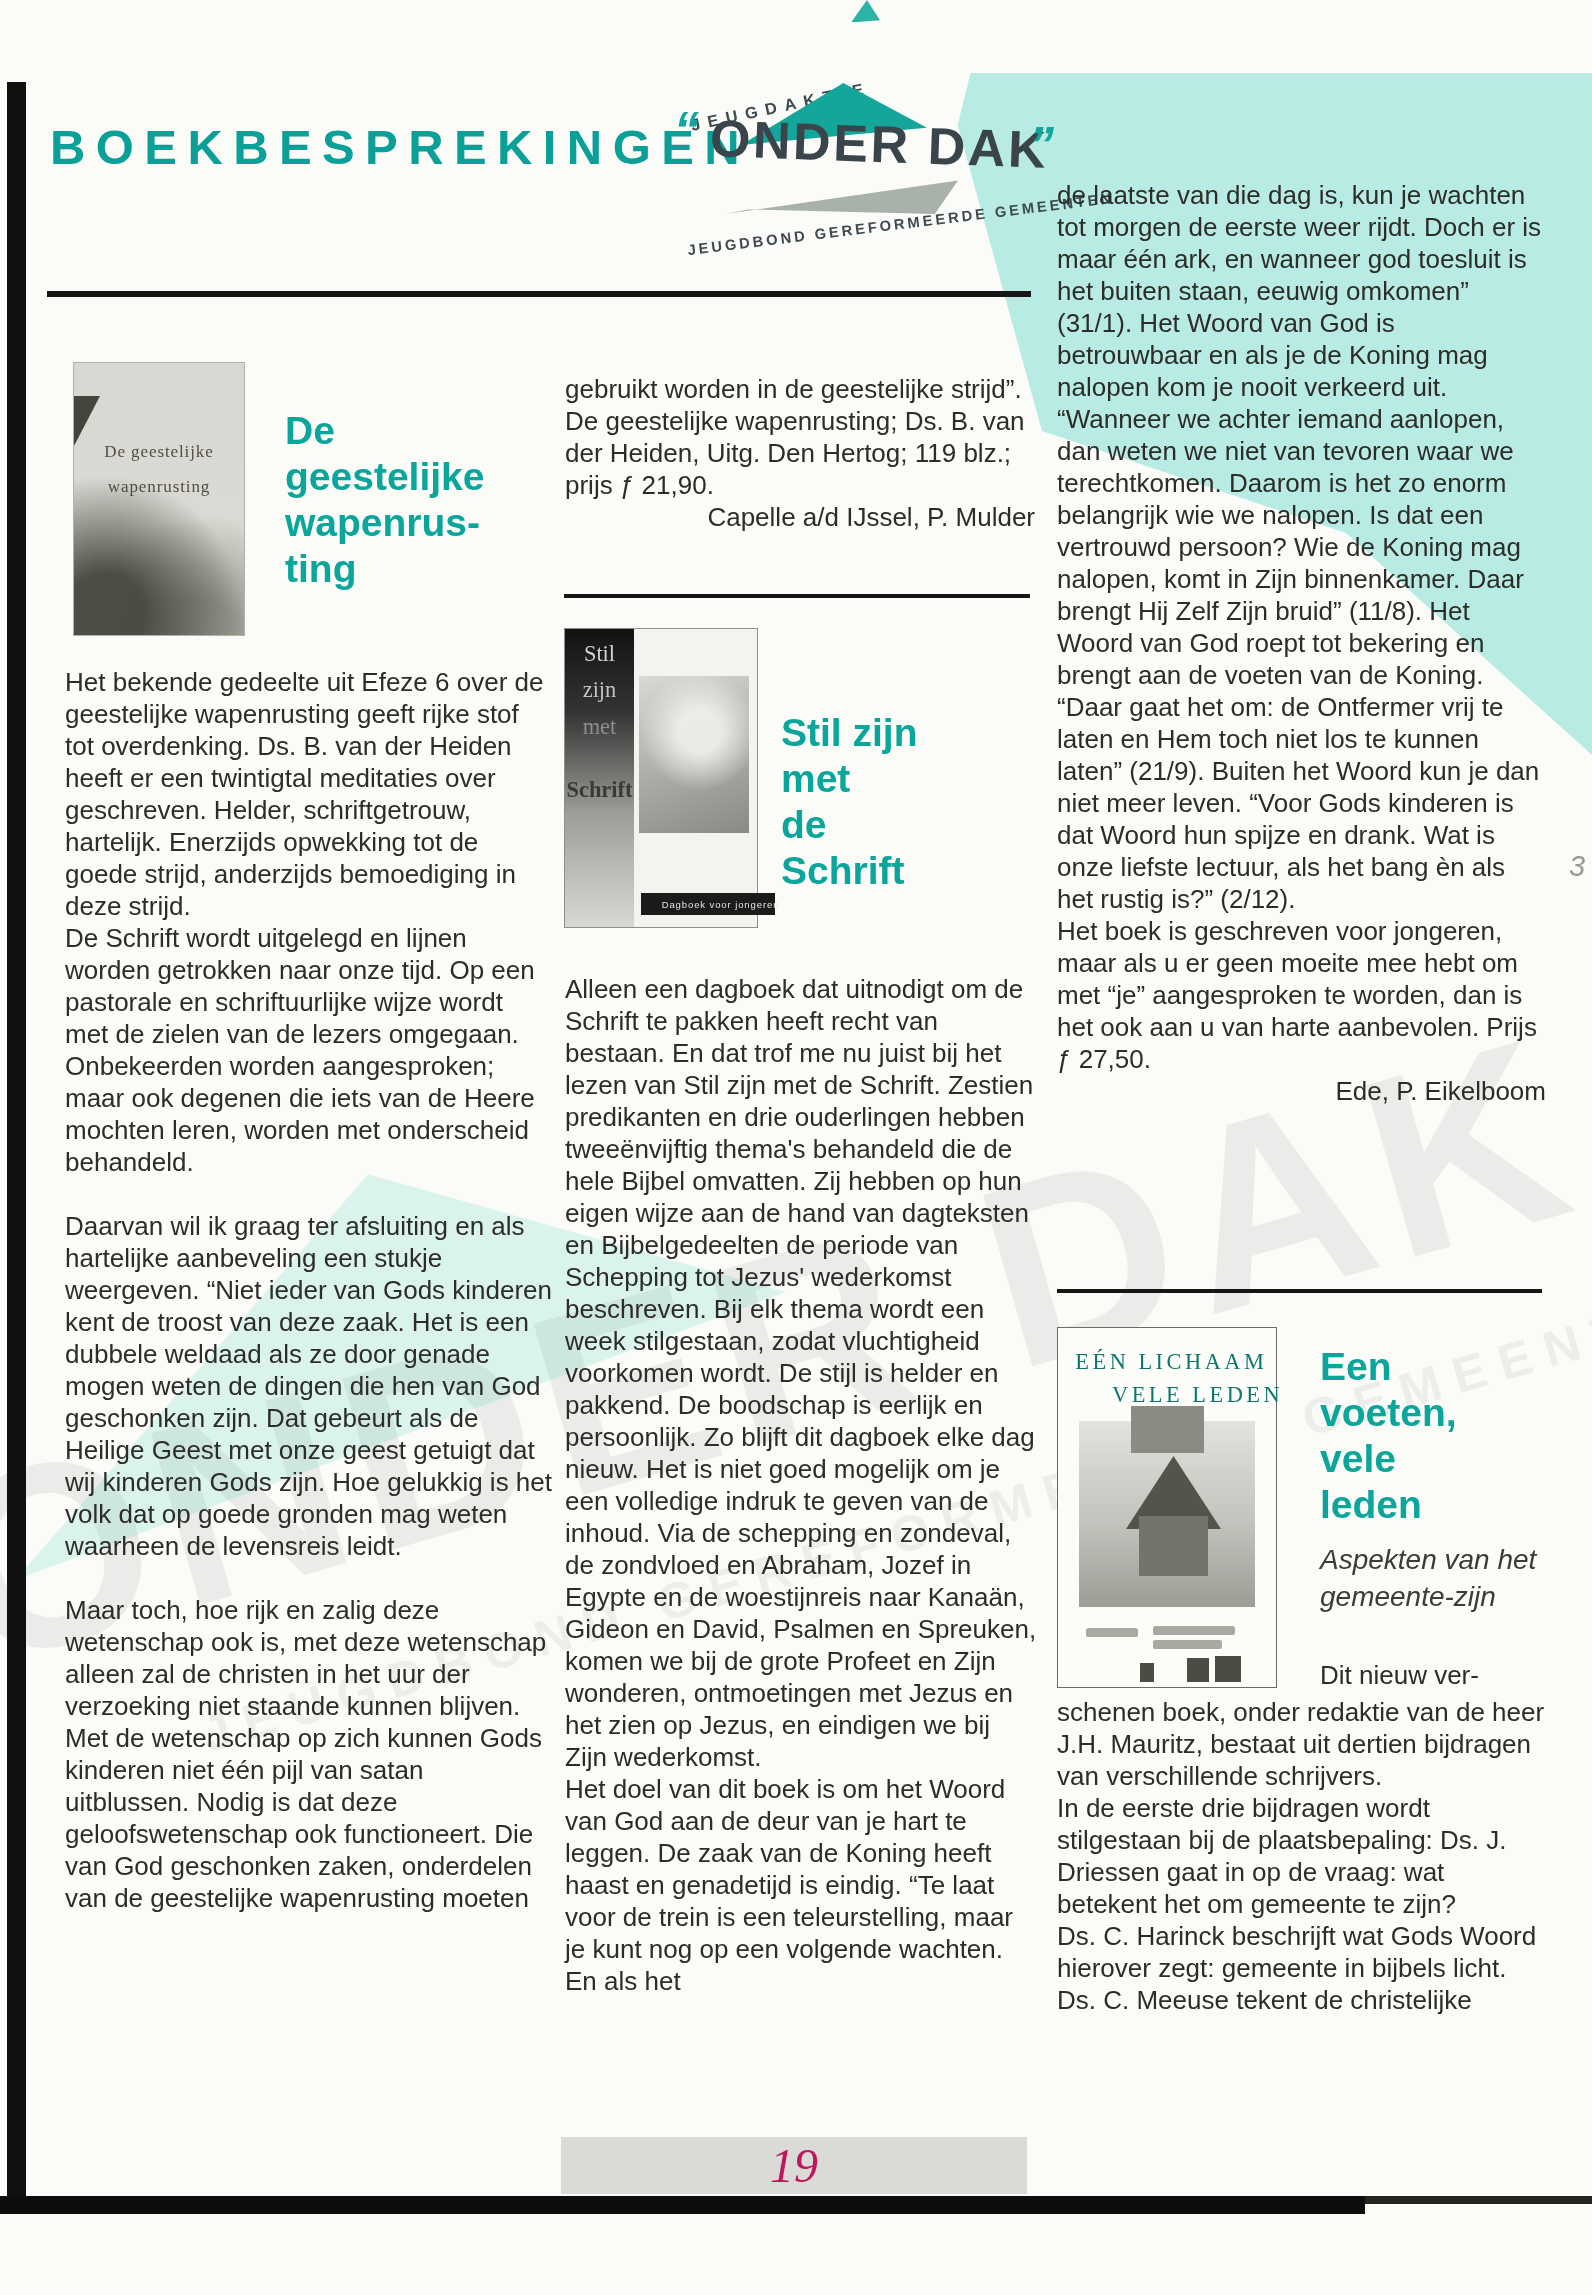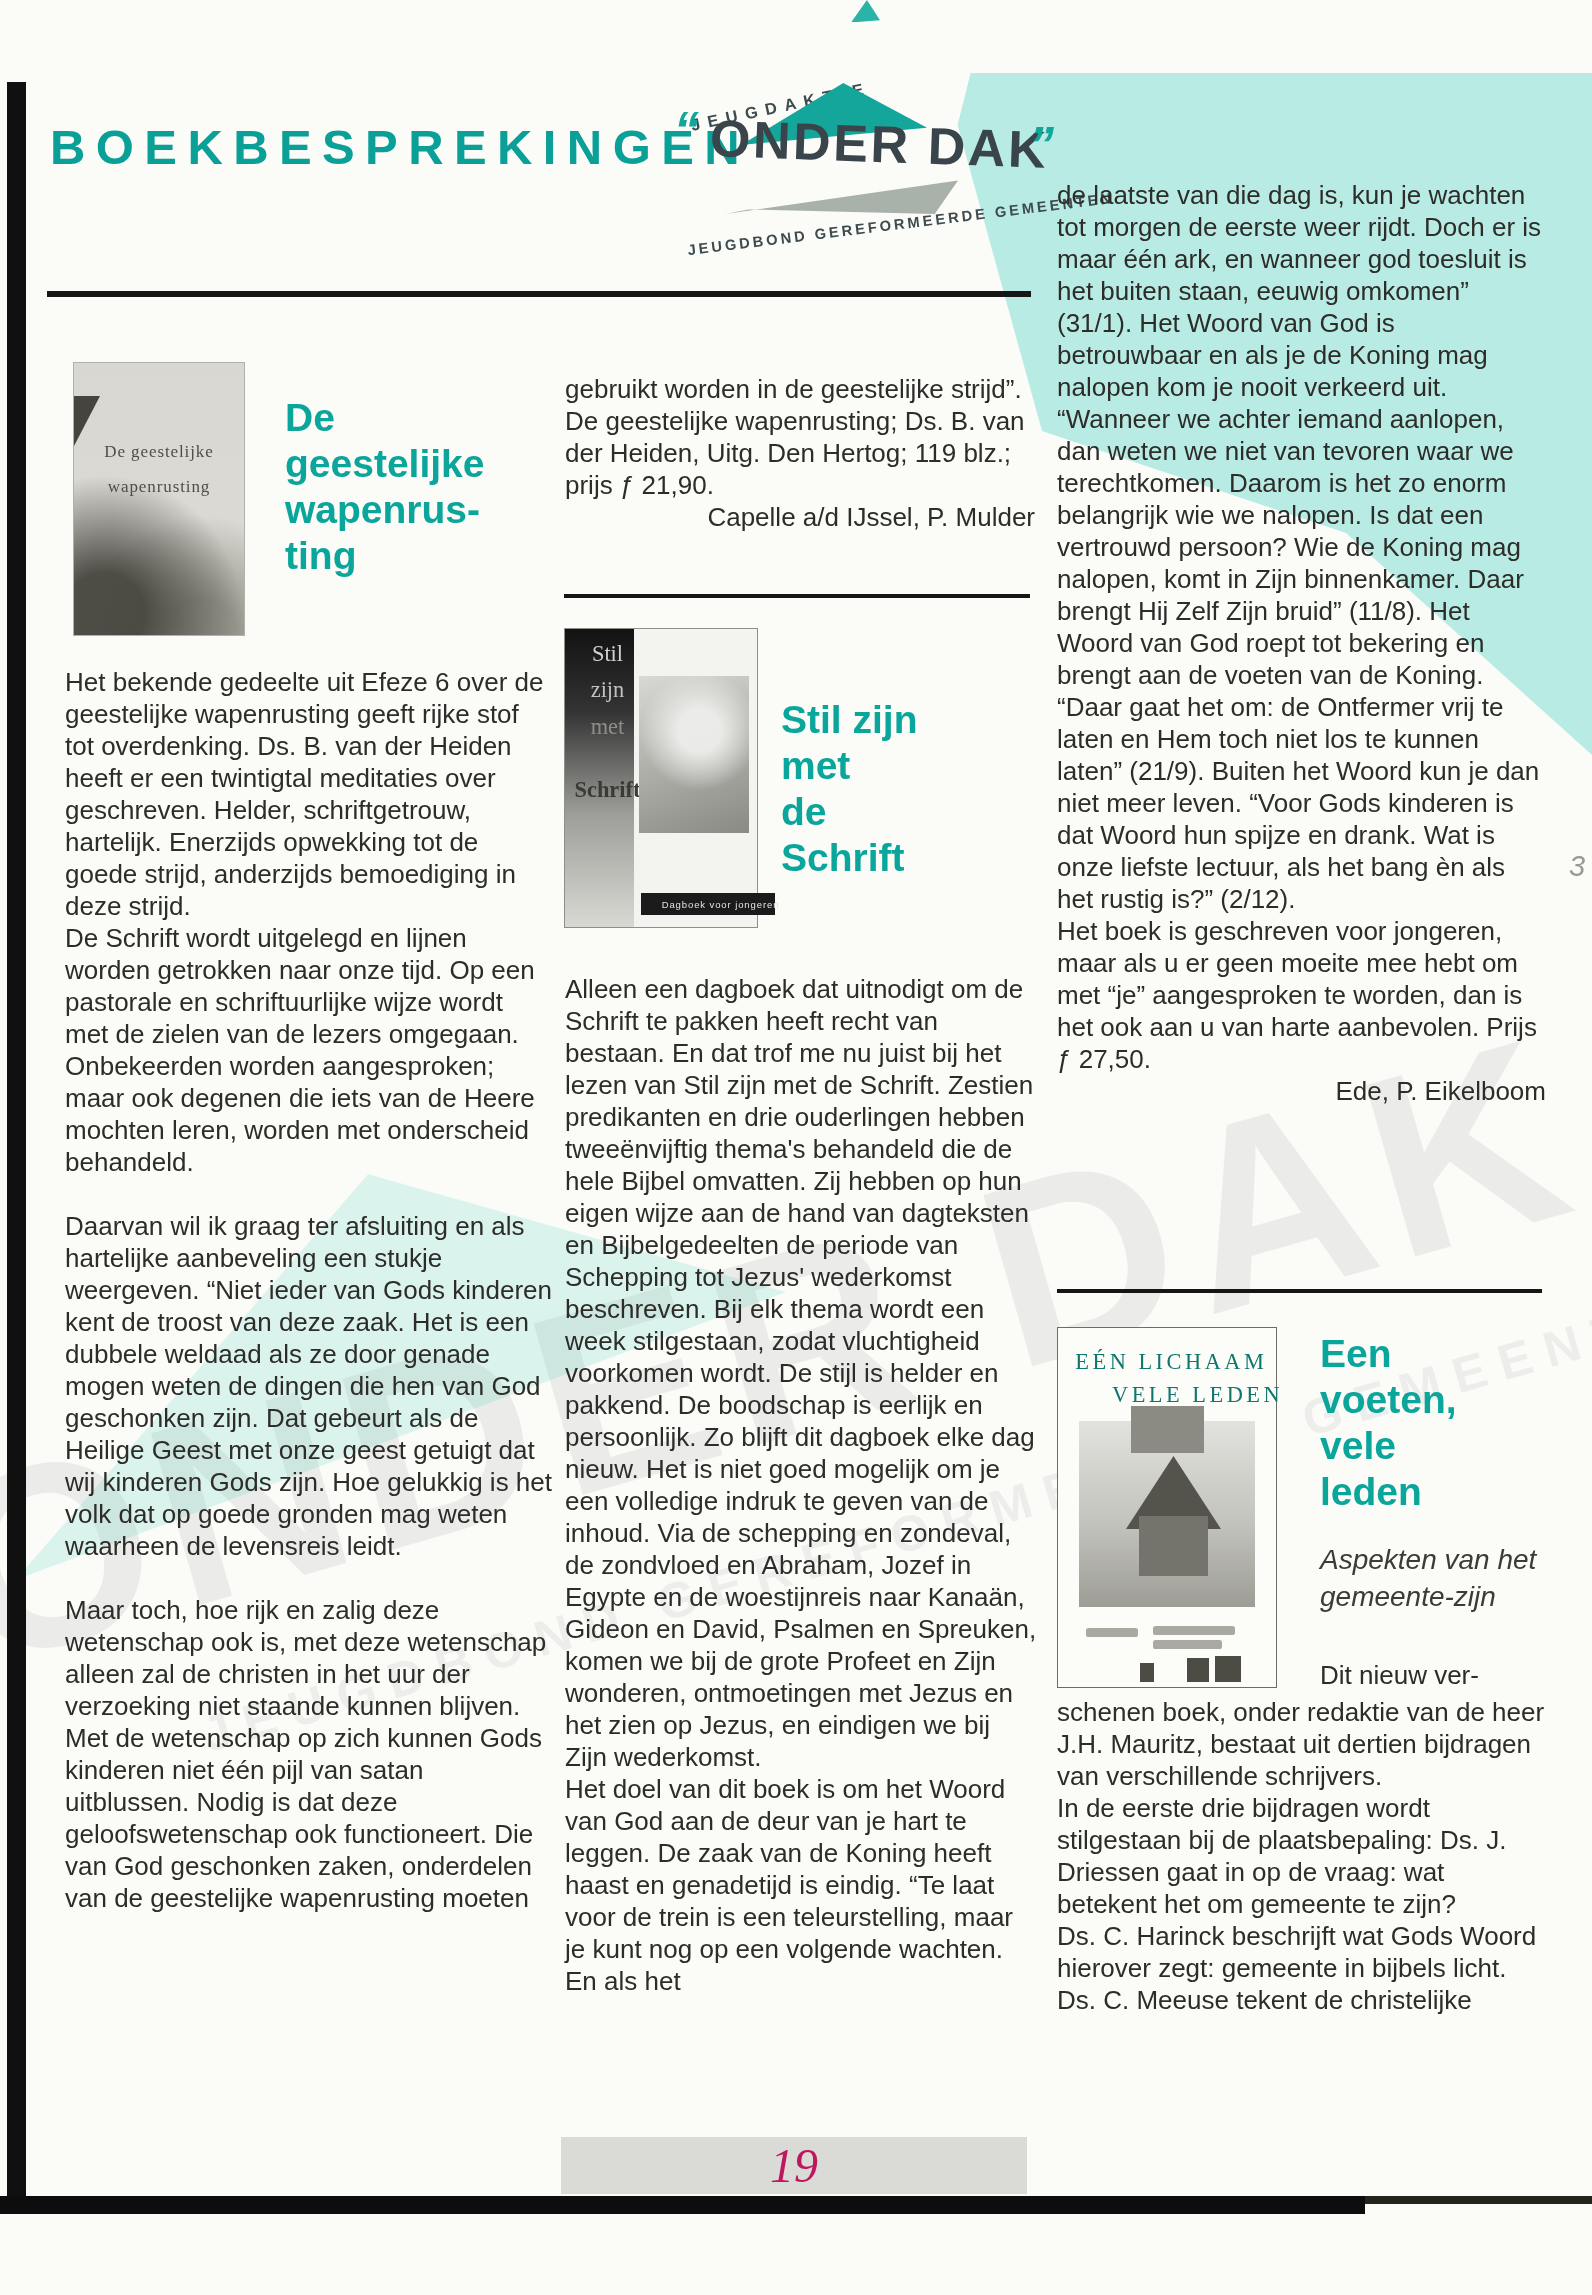--- a/index.html
+++ b/index.html
@@ -81,21 +81,21 @@
   .body-col{position:absolute;z-index:2;font-size:26px;line-height:32px;}
   .body-col p{margin:0;}
   .gap{margin-top:32px !important;}
   .sig{text-align:right;}
   .col1-flow{left:65px;top:666px;width:488px;}
   .col2-top{left:565px;top:373px;width:470px;}
   .col2-flow{left:565px;top:973px;width:473px;}
   .col3-flow{left:1057px;top:179px;width:489px;}
   .col3-cont{left:1057px;top:1696px;width:489px;}
   
-  .review-title{position:absolute;z-index:2;font-weight:700;color:#0aa59b;font-size:39px;line-height:46px;}
+  .review-title{position:absolute;z-index:2;font-weight:700;color:#0aa59b;font-size:39px;line-height:46px;margin-top:13px;}
   .review-title span{display:block;}
   .rt1{left:285px;top:395px;}
   .rt2{left:781px;top:697px;}
   .rt3{left:1320px;top:1331px;}
   .rt3-sub{
     position:absolute;left:1320px;top:1541px;width:233px;z-index:2;
     font-style:italic;font-size:28px;line-height:37px;color:#3b3b37;
   }
   .rt3-lead{position:absolute;left:1320px;top:1659px;z-index:2;font-size:26px;line-height:32px;}
   
@@ -118,21 +118,21 @@
   .cover2{
     position:absolute;left:564px;top:628px;width:192px;height:298px;z-index:2;
     background:#f3f3f0;border:0.9px solid #8f8f8a;
   }
   .cover2-band{
     position:absolute;left:0;top:0;width:69px;height:100%;
     background:linear-gradient(180deg,#121212 0,#343434 28%,#9d9d99 62%,#d9d9d4 100%);
   }
   .cover2-band div{
     position:absolute;width:69px;text-align:center;
-    font-family:"Liberation Serif",serif;font-size:22.4px;margin-left:8px;
+    font-family:"Liberation Serif",serif;font-size:22.4px;
   }
   .c2-w1{top:12px;color:#d3d3cf;}
   .c2-w2{top:48px;color:#c2c2be;}
   .c2-w3{top:85px;color:#8e8e8a;}
   .c2-w4{top:148px;color:#3a3a35;font-weight:700;}
   .cover2-photo{
     position:absolute;left:74px;top:47px;width:110px;height:157px;
     background:
       radial-gradient(circle at 55% 35%, rgba(240,240,238,.9) 0 18%, rgba(240,240,238,0) 50%),
       linear-gradient(160deg,#d9d9d6 0%,#b3b3ae 45%,#8a8a85 100%);

